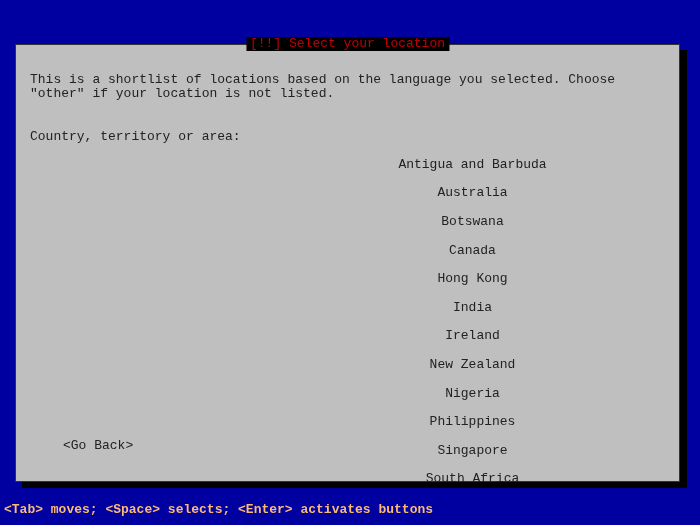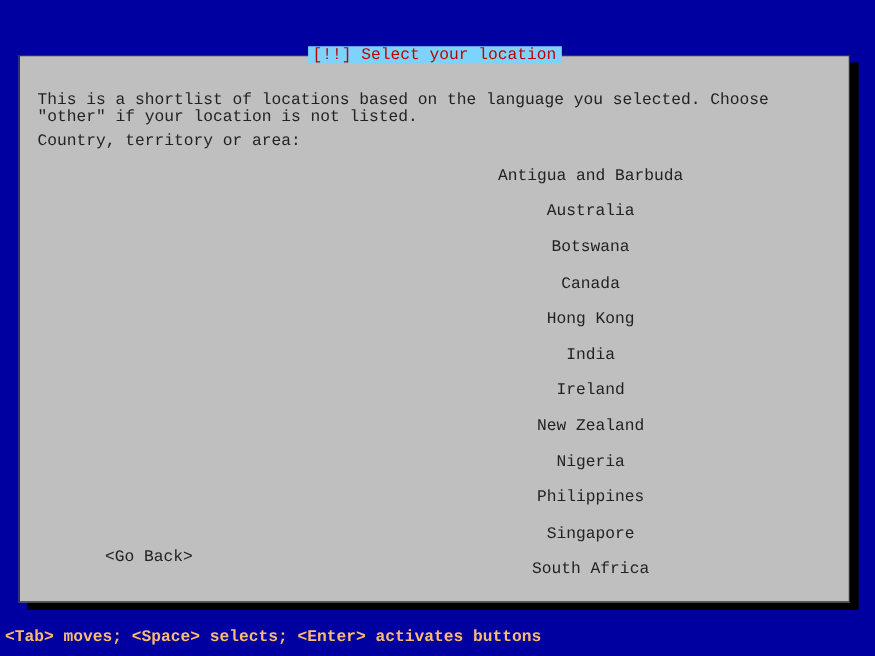--- a/index.html
+++ b/index.html
@@ -33,54 +33,54 @@
       height: 438px;
       background: #bfbfbf;
       border: 1px solid #333;
     }
     .dialog-title {
       position: absolute;
       top: -8px;
       left: 50%;
       transform: translateX(-50%);
       color: #c00000;
-      background: #7dd3fc;
+      background: #000000;
       padding: 0 4px;
       white-space: pre;
     }
     .dialog-body {
       padding: 28px 14px 14px 14px;
       color: #222;
     }
     .para1 {
       white-space: pre-wrap;
       margin-bottom: 14px;
     }
     .para2 {
       white-space: pre-wrap;
-      margin-bottom: 4px;
+      margin-bottom: 28px;
       font-family: Liberation Mono, monospace;
     }
     .prompt {
       margin-bottom: 14px;
     }
     .list {
       margin-left: 250px;
     }
     .list-item {
       display: block;
       white-space: pre;
       color: #222;
       cursor: default;
       text-align: center;
     }
     .go-back {
       position: absolute;
       bottom: 28px;
-      left: 68px;
+      left: 47px;
       white-space: pre;
       color: #222;
     }
     .footer {
       position: absolute;
       bottom: 8px;
       left: 4px;
       color: #fdba74;
       white-space: pre;
       font-weight: bold;

